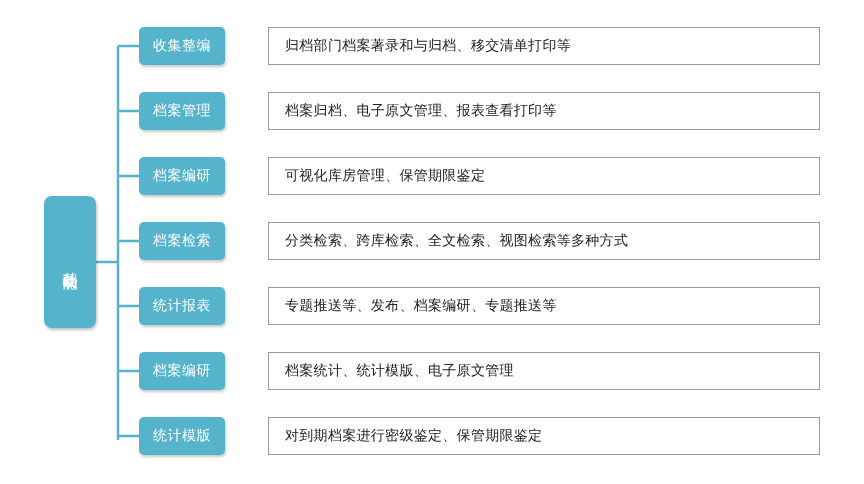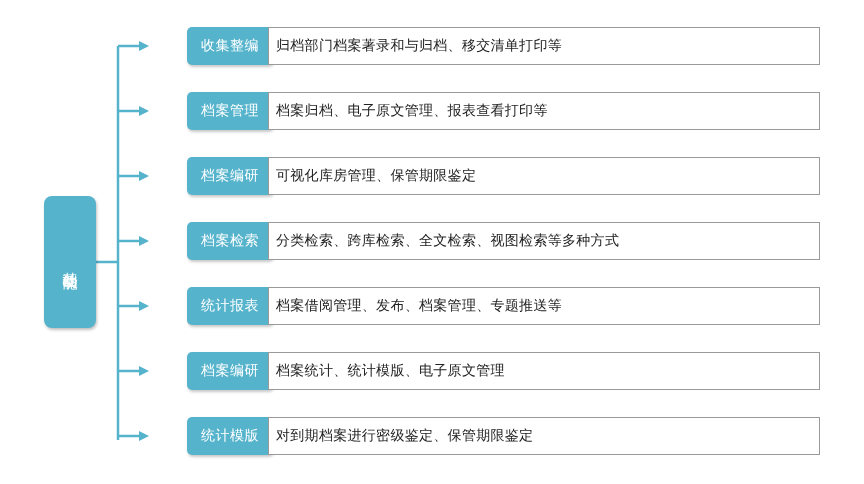--- a/index.html
+++ b/index.html
@@ -62,36 +62,35 @@
     background: #55b3cc;
     border-radius: 5px;
     box-shadow: 1px 2px 3px rgba(0,0,0,0.22);
     display: flex;
     align-items: center;
     justify-content: center;
     color: #ffffff;
     font-size: 14px;
     letter-spacing: 0.5px;
     white-space: nowrap;
-    margin-left: 48px;
   }
   .desc-node {
     position: absolute;
     left: 268px;
     width: 552px;
     height: 38px;
     background: #ffffff;
     border: 1px solid #9a9a9a;
     box-sizing: border-box;
     display: flex;
     align-items: center;
     color: #222222;
     font-size: 14px;
     letter-spacing: 0.3px;
-    padding-left: 7px;
+    padding-left: 16px;
     white-space: nowrap;
   }
 </style>
 </head>
 <body>
 
 <div id="diagram">
 
   <svg id="connector-layer" viewBox="0 0 864 484">
 
@@ -133,21 +132,21 @@
     <div class="desc-node">可视化库房管理、保管期限鉴定</div>
   </div>
 
   <div class="branch-row" style="top:222px;">
     <div class="cat-node">档案检索</div>
     <div class="desc-node">分类检索、跨库检索、全文检索、视图检索等多种方式</div>
   </div>
 
   <div class="branch-row" style="top:287px;">
     <div class="cat-node">统计报表</div>
-    <div class="desc-node">档案借阅管理、发布、档案管理、专题推送等</div>
+    <div class="desc-node">专题推送等、发布、档案编研、专题推送等</div>
   </div>
 
   <div class="branch-row" style="top:352px;">
     <div class="cat-node">档案编研</div>
     <div class="desc-node">档案统计、统计模版、电子原文管理</div>
   </div>
 
   <div class="branch-row" style="top:417px;">
     <div class="cat-node">统计模版</div>
     <div class="desc-node">对到期档案进行密级鉴定、保管期限鉴定</div>

